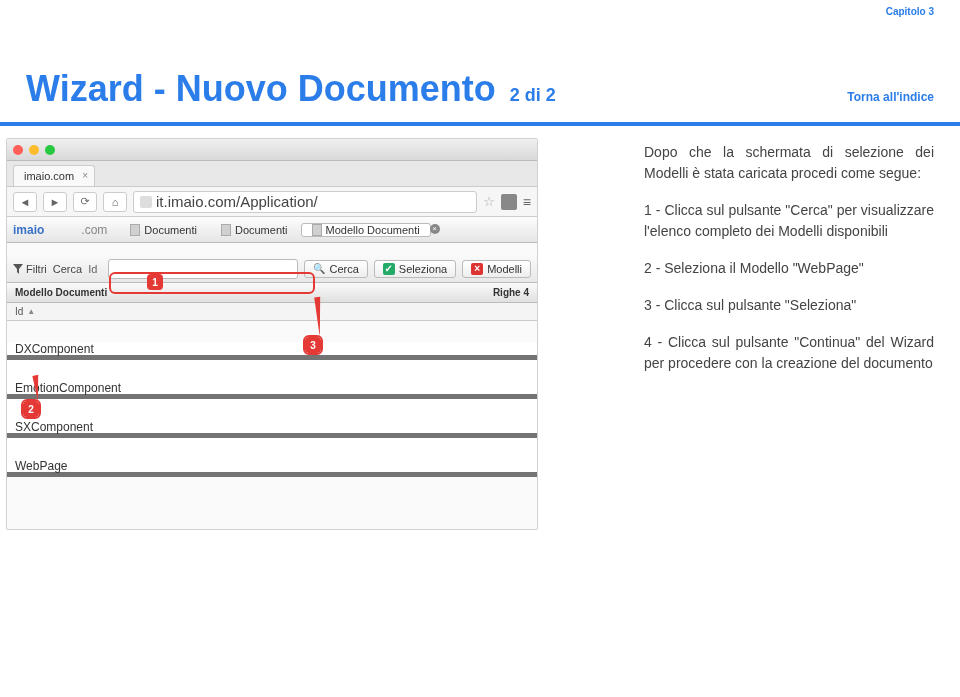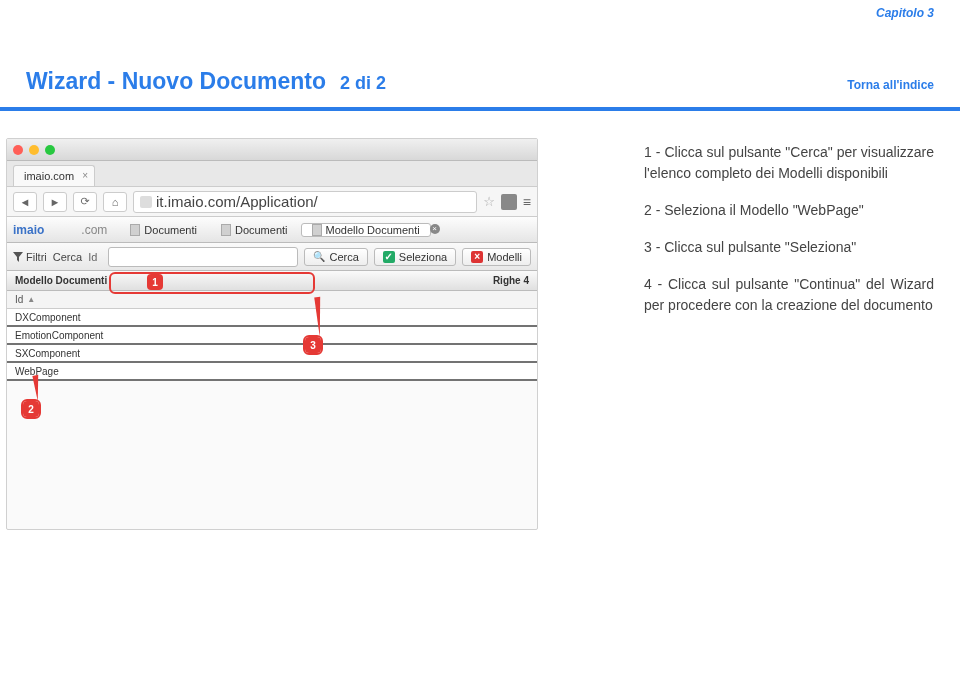--- a/index.html
+++ b/index.html
@@ -1,22 +1,22 @@
 <!DOCTYPE html>
 <html><head>
 <meta charset="utf-8">
 <style>
 * { margin: 0; padding: 0; box-sizing: border-box; }
 body { width: 960px; height: 697px; font-family: Arial, Helvetica, sans-serif; background: #fff; position: relative; }
 
-.chapter { position: absolute; top: 6px; right: 26px; color: #2b7de9; font-weight: bold; font-size: 12px; font-style: italic; }
+.chapter { position: absolute; top: 6px; right: 26px; color: #2b7de9; font-weight: bold; font-size: 10px; }
 
 .title-bar { position: absolute; top: 68px; left: 0; right: 0; padding: 0 26px 12px 26px; border-bottom: 4px solid #2b7de9; display: flex; align-items: baseline; justify-content: space-between; }
 .title-bar .left { display: flex; align-items: baseline; gap: 14px; }
-.title-bar h1 { color: #2b7de9; font-size: 23px; font-weight: bold; }
+.title-bar h1 { color: #2b7de9; font-size: 36px; font-weight: bold; }
 .sub { color: #2b7de9; font-size: 18px; font-weight: bold; }
 .back-link { color: #2b7de9; font-size: 12px; font-weight: bold; }
 
 .screenshot { position: absolute; top: 138px; left: 6px; width: 532px; height: 392px; background: #fafafa; border: 1px solid #d0d0d0; border-radius: 2px; }
 
 .mac-titlebar { height: 22px; background: linear-gradient(#f0f0f0,#d8d8d8); border-bottom: 1px solid #bbb; display: flex; align-items: center; padding-left: 6px; gap: 6px; }
 .dot { width: 10px; height: 10px; border-radius: 50%; display: inline-block; }
 .dot.r { background: #ff5f57; } .dot.y { background: #ffbd2e; } .dot.g { background: #28c840; }
 
 .tab-strip { height: 26px; background: #e8e8e8; border-bottom: 1px solid #ccc; display: flex; align-items: flex-end; padding-left: 6px; }
@@ -32,38 +32,38 @@
 .menu-ico { font-size: 14px; color: #666; }
 
 .app-tabs { height: 26px; background: linear-gradient(#fdfdfd,#e5e5e5); border-bottom: 1px solid #bbb; display: flex; align-items: center; padding: 0 6px; gap: 2px; }
 .logo { color: #3a72c7; font-weight: bold; font-size: 12px; padding-right: 10px; }
 .logo .dotcom { color: #888; font-weight: normal; margin-left: 37px; }
 .app-tab { padding: 0 10px; font-size: 11px; color: #333; display: flex; align-items: flex-start; gap: 4px; border: 1px solid transparent; border-radius: 3px; }
 .app-tab.active { background: #fff; border-color: #bbb; position: relative; }
 .doc-ico { width: 10px; height: 12px; background: #d0d0d0; border: 1px solid #aaa; display: inline-block; }
 .app-tab .tx { position: absolute; right: -10px; top: 0; background: #888; color: #fff; width: 10px; height: 10px; font-size: 8px; border-radius: 50%; display: flex; align-items: center; justify-content: center; }
 
-.toolbar { height: 28px; background: linear-gradient(#fafafa,#e8e8e8); border-bottom: 1px solid #bbb; display: flex; align-items: center; padding: 0 6px; gap: 6px; font-size: 11px; }
+.toolbar { height: 28px; background: linear-gradient(#fafafa,#e8e8e8); border-bottom: 1px solid #bbb; display: flex; align-items: center; padding: 0 6px; gap: 6px; font-size: 11px; margin-top: 12px; }
 .tb-lbl { color: #444; display: flex; align-items: center; gap: 3px; }
 .funnel { width: 10px; height: 10px; display: inline-block; }
 .funnel svg { display: block; }
 .tb-field { width: 30px; color: #666; }
 .search-input { flex: 0 0 190px; height: 20px; border: 1px solid #bbb; border-radius: 3px; background: #fff; padding: 0 4px; font-size: 11px; color: #555; }
 .tb-btn { display: flex; align-items: center; gap: 4px; padding: 2px 8px; border: 1px solid #bbb; border-radius: 3px; background: linear-gradient(#fff,#eee); font-size: 11px; color: #333; }
 .ico-sq { width: 12px; height: 12px; display: flex; align-items: center; justify-content: center; font-size: 10px; font-weight: bold; border-radius: 2px; }
 .ico-search { color: #666; }
 .ico-sel { background: #2a6; color: #fff; }
 .ico-close { background: #d33; color: #fff; }
 
 .header-strip { height: 20px; background: linear-gradient(#fafafa,#e0e0e0); border-bottom: 1px solid #bbb; display: flex; align-items: center; justify-content: space-between; padding: 0 8px; font-size: 10px; color: #333; font-weight: bold; }
 .id-strip { height: 18px; background: #f4f4f4; border-bottom: 1px solid #ccc; padding: 0 8px; font-size: 10px; color: #555; display: flex; align-items: center; gap: 4px; }
 .sort { font-size: 8px; color: #888; }
 
 .list { background: #fff; }
-.row { height: 18px; border-bottom: 2px solid #737373; padding: 0 8px; font-size: 10px; color: #333; display: flex; align-items: center; }
+.row { height: 18px; border-bottom: 5px solid #737373; padding: 0 8px; font-size: 12px; color: #333; display: flex; align-items: center; margin-top: 21px; }
 
 .callout { position: absolute; border: 2px solid #e53935; border-radius: 6px; pointer-events: none; }
 .c1 { top: 133px; left: 102px; width: 206px; height: 22px; }
 .c3 { top: 196px; left: 296px; width: 20px; height: 20px; }
 .c2 { top: 260px; left: 14px; width: 20px; height: 20px; }
 .badge { position: absolute; background: #e53935; color: #fff; width: 16px; height: 16px; border-radius: 4px; font-size: 10px; font-weight: bold; display: flex; align-items: center; justify-content: center; }
 .b1 { top: 135px; left: 140px; }
 .b3 { top: 198px; left: 298px; }
 .b2 { top: 262px; left: 16px; }
 .arrow { position: absolute; width: 0; height: 0; border-style: solid; }
@@ -185,17 +185,18 @@
   <div class="callout c3"></div>
   <div class="badge b3">3</div>
 
   <div class="arrow a2"></div>
   <div class="callout c2"></div>
   <div class="badge b2">2</div>
 
 </div>
 
 <div class="desc">
+  <p>Dopo che la schermata di selezione dei Modelli è stata caricata procedi come segue:</p>
   <p>1 - Clicca sul pulsante "Cerca" per visualizzare l'elenco completo dei Modelli disponibili</p>
   <p>2 - Seleziona il Modello "WebPage"</p>
   <p>3 - Clicca sul pulsante "Seleziona"</p>
   <p>4 - Clicca sul pulsante "Continua" del Wizard per procedere con la creazione del documento</p>
 </div>
 
 </body></html>

